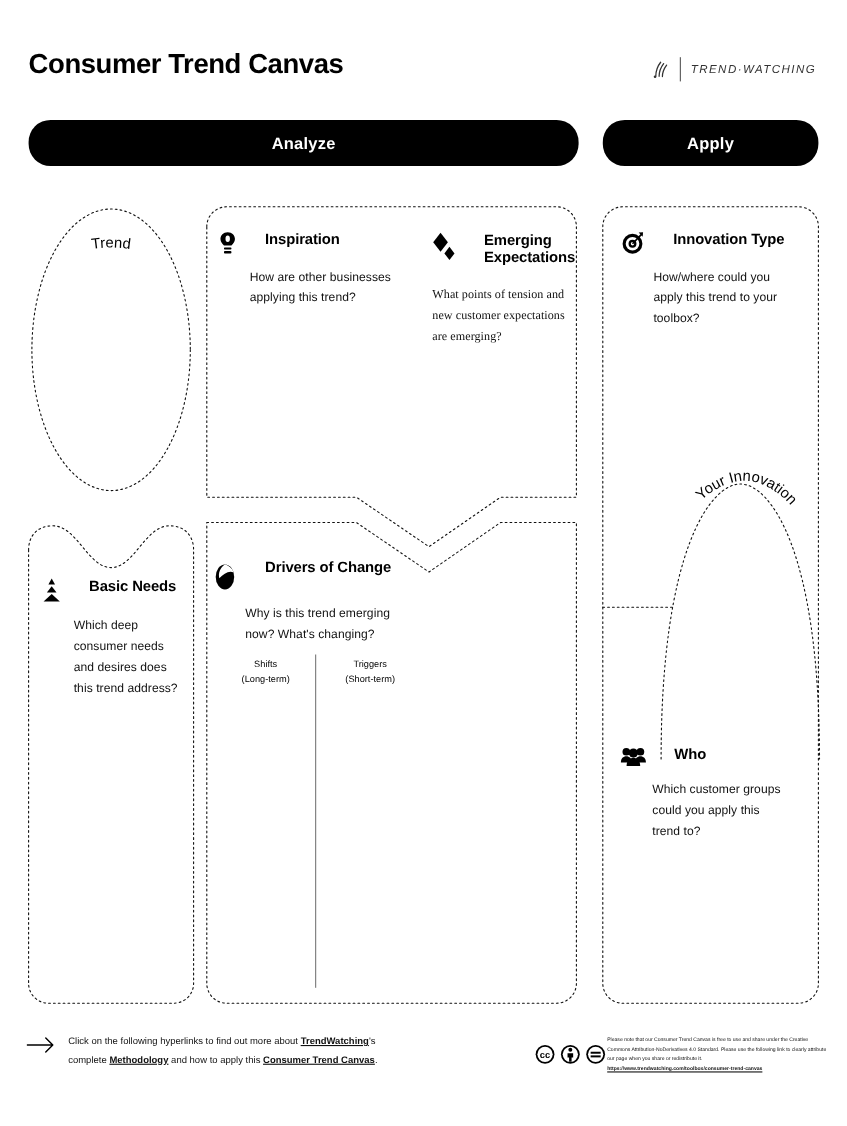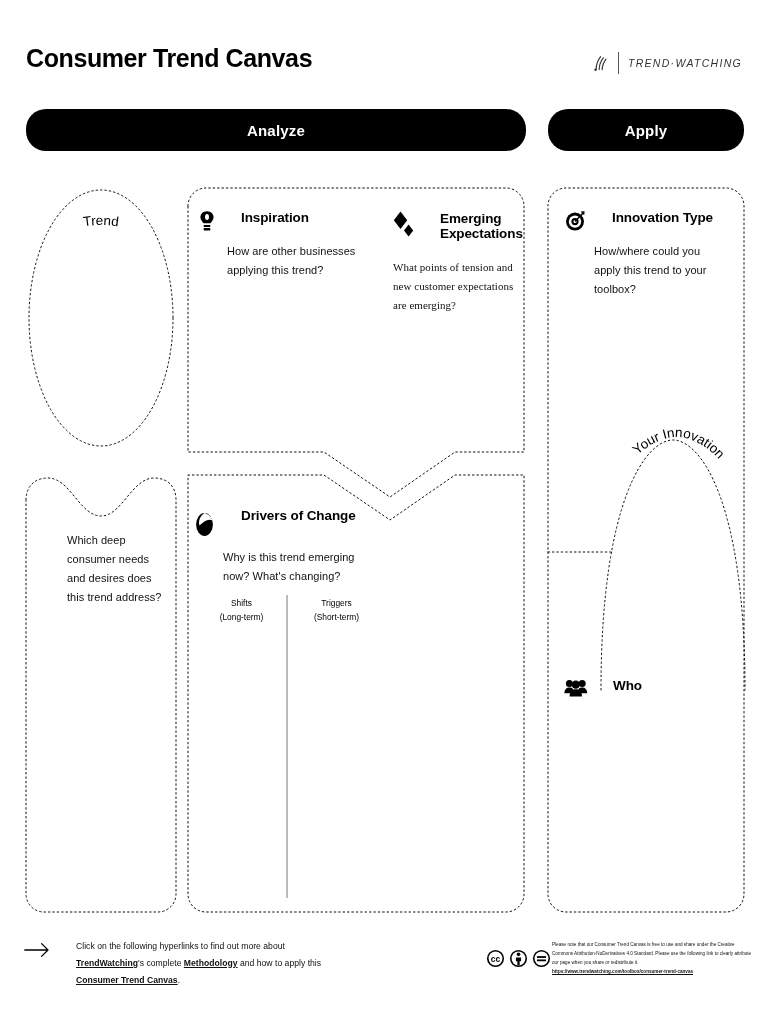--- a/index.html
+++ b/index.html
@@ -67,21 +67,21 @@
   
   #shifts-triggers{
     position:absolute;left:194px;top:596px;width:190px;
     display:flex;font-size:8.4px;line-height:1.68;text-align:center;justify-content:center;
   }
   #shifts-triggers .col{flex:1;}
 
   
   #footer-left{
     position:absolute;left:24px;top:938px;width:320px;
-    display:flex;gap:26px;align-items:flex-start;
+    display:flex;gap:12px;align-items:flex-start;
   }
   #footer-left .arrow{flex:0 0 auto;margin-top:4px;}
   #footer-left .ftext{
     font-size:8.6px;line-height:1.95;color:#111;letter-spacing:0.02px;
   }
   #footer-left .ftext b{font-weight:bold;text-decoration:underline;}
 
   #cc-badges{
     position:absolute;left:486px;top:949px;display:flex;gap:4px;
   }
@@ -239,20 +239,32 @@
         </svg>
       </span>
       <div class="txt">
         <h3>Innovation Type</h3>
       </div>
     </div>
     <p class="indent-p">How/where could you apply this trend to your toolbox?</p>
   </div>
 
   <div class="block" id="block-basic">
+    <div class="head">
+      <span class="icon">
+        <svg width="18" height="24" viewBox="0 0 18 24" aria-hidden="true">
+          <path d="M9 0.8 L12.0 6.4 L6.0 6.4 Z" fill="#000"></path>
+          <path d="M9 8.0 L13.4 13.6 L4.6 13.6 Z" fill="#000"></path>
+          <path d="M9 15.0 L16.4 21.8 L1.6 21.8 Z" fill="#000"></path>
+        </svg>
+      </span>
+      <div class="txt">
+        <h3>Basic Needs</h3>
+      </div>
+    </div>
     <p class="indent-p">Which deep consumer needs and desires does this trend address?</p>
   </div>
 
   <div class="block" id="block-drivers">
     <div class="head">
       <span class="icon">
         <svg width="22" height="30" viewBox="0 0 22 30" aria-hidden="true">
           <ellipse cx="10.5" cy="16.5" rx="8.4" ry="11.4" fill="#000"></ellipse>
           <path d="M10.5 5.1 C6.0 8.0 4.2 13.0 5.4 17.6 C9.4 14.0 14.0 10.2 18.4 12.5
                    C17.6 9.3 14.6 6.2 10.5 5.1 Z" fill="#fff"></path>
@@ -285,20 +297,21 @@
           <path d="M0.4 15.2 C0.4 11.4 2.6 9.4 5.4 9.4 C8.2 9.4 10.4 11.4 10.4 15.2 Z" fill="#000"></path>
           <path d="M13.2 15.2 C13.2 11.4 15.4 9.4 18.2 9.4 C21.0 9.4 23.2 11.4 23.2 15.2 Z" fill="#000"></path>
           <circle cx="11.8" cy="6.6" r="4.2" fill="#000"></circle>
           <path d="M5.6 18.4 C5.6 13.6 8.3 11.2 11.8 11.2 C15.3 11.2 18.0 13.6 18.0 18.4 Z" fill="#000"></path>
         </svg>
       </span>
       <div class="txt">
         <h3>Who</h3>
       </div>
     </div>
+    <p class="indent-p">Which customer groups could you apply this trend to?</p>
   </div>
 
   <div id="footer-left">
     <span class="arrow">
       <svg width="26" height="16" viewBox="0 0 26 16" aria-hidden="true">
         <path d="M0.8 8 L24 8 M17.6 1.6 L24 8 L17.6 14.4" fill="none" stroke="#000" stroke-width="1.3" stroke-linecap="round" stroke-linejoin="round"></path>
       </svg>
     </span>
     <span class="ftext"><span>Click on the following hyperlinks to find out more about </span><b>TrendWatching</b><span>'s complete </span><b>Methodology</b><span> and how to apply this </span><b>Consumer Trend Canvas</b><span>.</span></span>
   </div>

